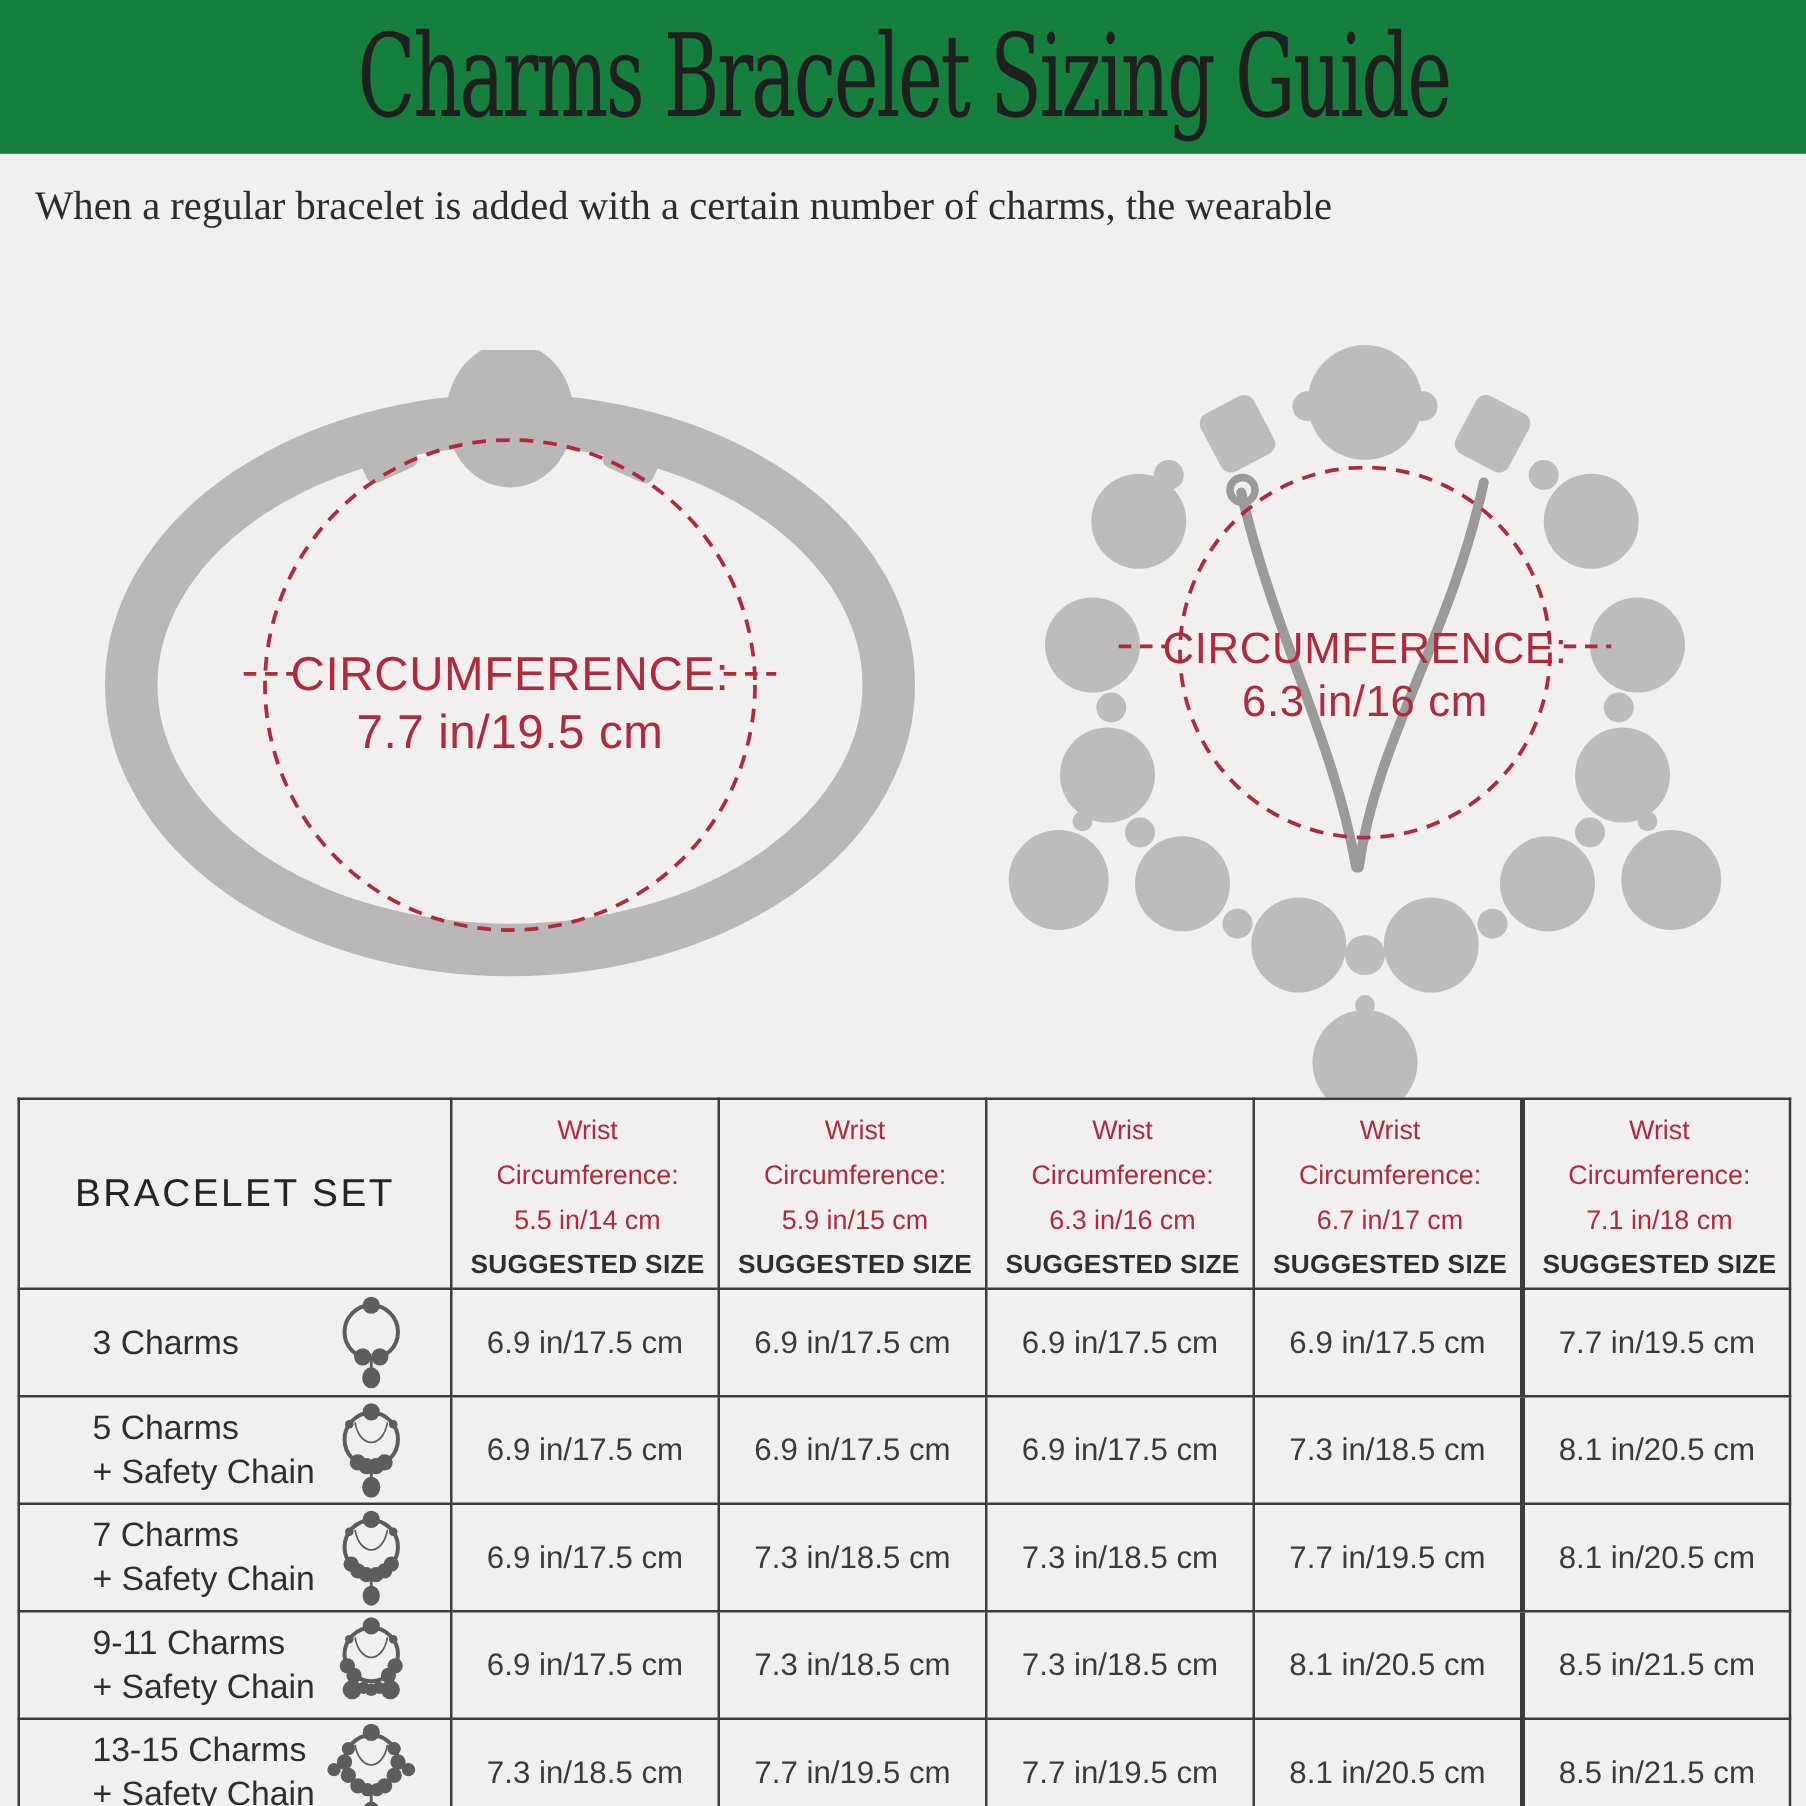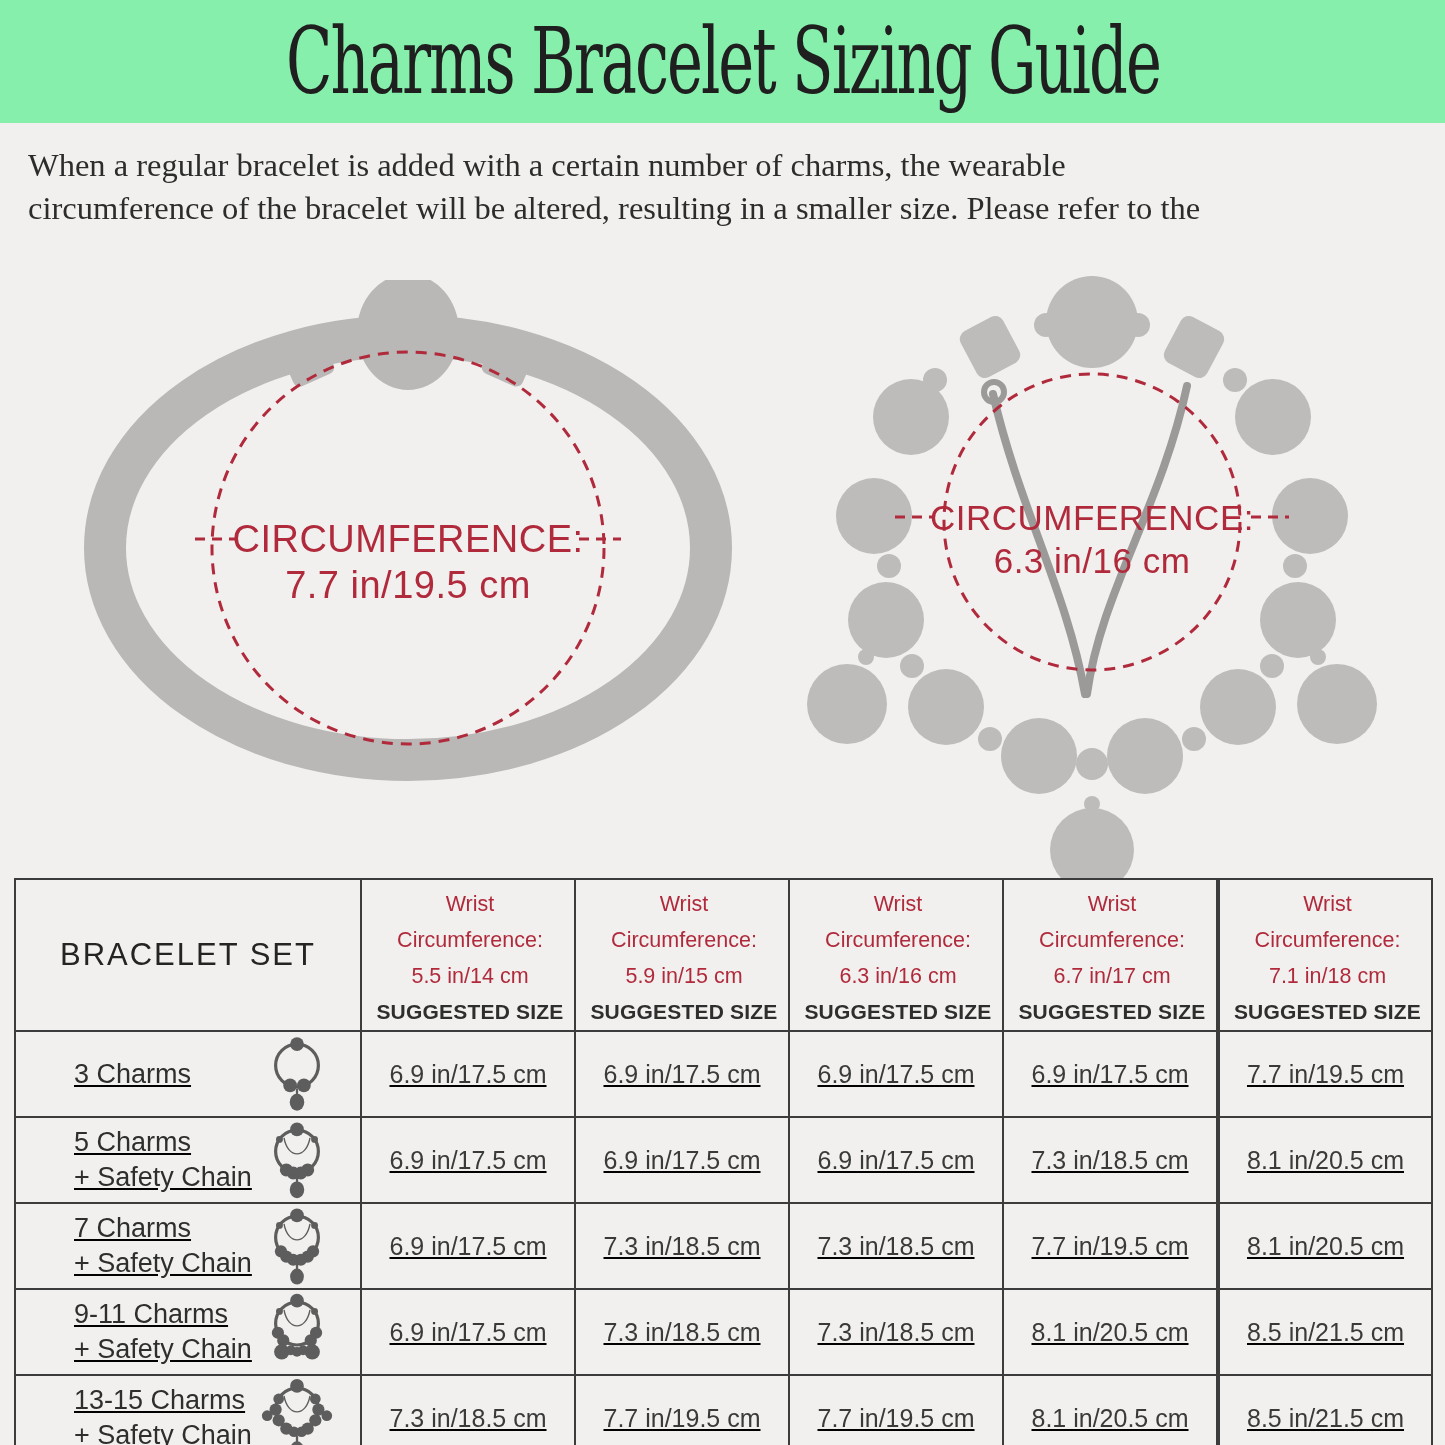--- a/index.html
+++ b/index.html
@@ -7,21 +7,21 @@
     width:1445px;height:1445px;
     background:#f1f0ee;
     font-family:"Liberation Sans",sans-serif;
     position:relative;overflow:hidden;
   }
   .page{position:absolute;inset:0;width:1445px;height:1445px;background:#f1f0ee;}
 
   
   .header-band{
     position:absolute;left:0;top:0;width:1445px;height:123px;
-    background:#86efac;display:flex;align-items:center;justify-content:center;
+    background:#15803d;display:flex;align-items:center;justify-content:center;
   }
   .page-title{
     font-family:"DejaVu Serif","Liberation Serif",serif;
     font-size:92px;font-weight:500;color:#1f1f1f;
     letter-spacing:-3px;white-space:nowrap;
     transform:scaleX(0.66);transform-origin:center;
     line-height:1;
   }
 
   
@@ -48,21 +48,21 @@
     border-collapse:collapse;table-layout:fixed;
     background:#f1f0ee;
   }
   .size-table th,.size-table td{
     border:2px solid #3c3c3c;
     padding:12px;vertical-align:middle;
     font-family:"Liberation Sans",sans-serif;
   }
   .size-table th:nth-child(6),.size-table td:nth-child(6){border-left-width:4px;}
   .size-table tr.head-row{height:97px;}
-  .size-table tr.body-row{height:64px;text-decoration:underline;}
+  .size-table tr.body-row{height:64px;}
   .corner-header{
     text-align:center;font-size:31px;font-weight:400;
     letter-spacing:2px;color:#242424;
   }
   .col-head{padding:6px 6px 4px 10px !important;vertical-align:middle;}
   .col-head .wrist{color:#b02a3c;font-size:21.5px;line-height:36px;font-weight:400;}
   .col-head .suggested{color:#2e2e2e;font-size:21px;line-height:28px;margin-top:4px;letter-spacing:.2px;}
   .label-cell{padding:0 !important;}
   .label-wrap{display:flex;align-items:center;justify-content:space-between;height:100%;}
   .row-label{padding-left:58px;font-size:27px;line-height:35px;color:#2e2e2e;}
@@ -76,21 +76,20 @@
 <body>
 
 <div class="page">
 
   <div class="header-band">
     <div class="page-title">Charms Bracelet Sizing Guide</div>
   </div>
 
   <div class="intro">
     <div>When a regular bracelet is added with a certain number of charms, the wearable</div>
-    <div>circumference of the bracelet will be altered, resulting in a smaller size. Please refer to the</div>
   </div>
 
   <svg class="diagram diagram-plain" width="690" height="540" viewBox="0 0 690 540">
     <g>
       <ellipse class="ring-stroke" cx="363" cy="268" rx="303" ry="212"></ellipse>
       <rect class="sil" x="244" y="75" width="44" height="26" rx="7" transform="rotate(-24 266 88)"></rect>
       <rect class="sil" x="438" y="75" width="44" height="26" rx="7" transform="rotate(24 460 88)"></rect>
       <ellipse class="sil" cx="363" cy="52" rx="51" ry="58"></ellipse>
     </g>
     <g>

